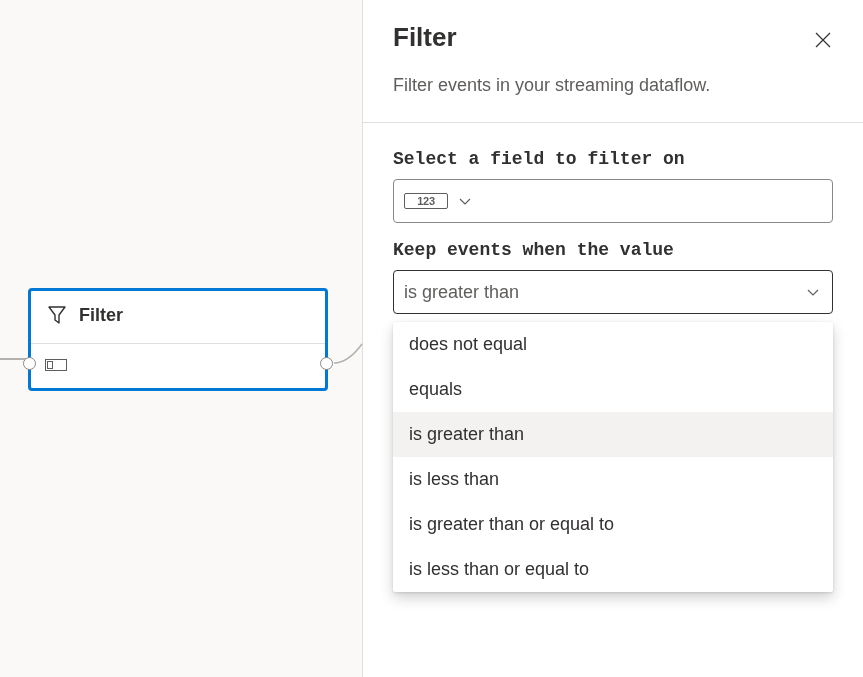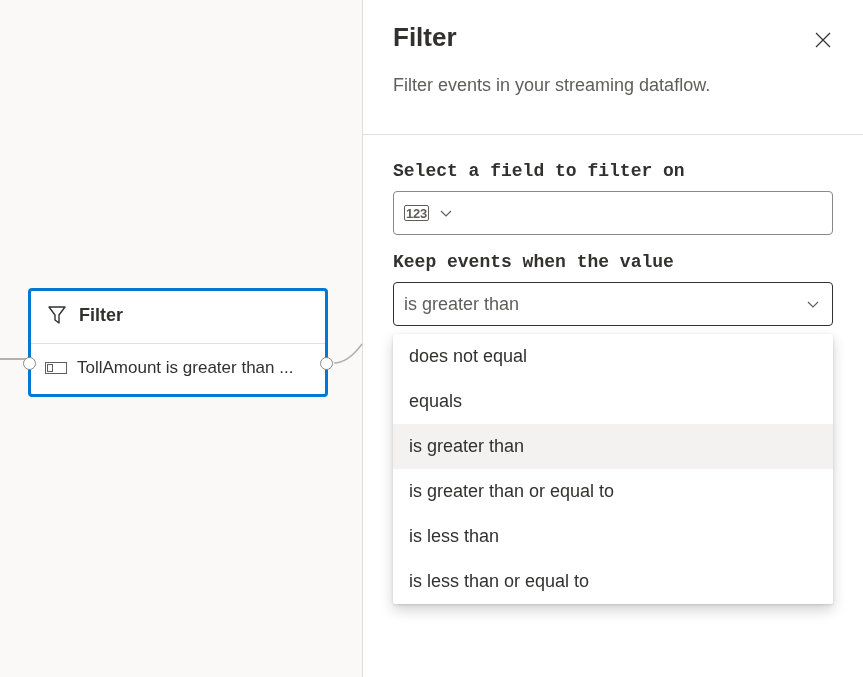--- a/index.html
+++ b/index.html
@@ -112,21 +112,21 @@
     width: 28px; height: 28px;
     background: none; border: none;
     cursor: pointer;
     color: #323130;
     display: flex; align-items: center; justify-content: center;
     padding: 0;
   }
   .panel-subtitle {
     font-size: 18px;
     color: #605e5c;
-    margin: 22px 0 12px 0;
+    margin: 22px 0 0 0;
   }
   .panel-body {
     padding: 26px 30px;
   }
   .field-label {
     font-size: 18px;
     font-weight: 600;
     margin: 0 0 10px 0;
     font-family: Liberation Mono, monospace;
   }
@@ -137,24 +137,24 @@
     border-radius: 4px;
     background: #fff;
     display: flex;
     align-items: center;
     padding: 0 12px 0 10px;
     cursor: pointer;
     font-size: 18px;
     color: #323130;
   }
   .select-box .type-badge {
-    width: 25px; height: 16px;
+    width: 44px; height: 16px;
     border: 1px solid #605e5c;
     border-radius: 2px;
-    font-size: 13px;
+    font-size: 11px;
     font-weight: 700;
     display: flex; align-items: center; justify-content: center;
     margin-right: 10px;
     color: #605e5c;
     letter-spacing: -0.3px;
   }
   .select-box .value { flex: 1; }
   .select-box .chev {
     width: 14px; height: 14px;
     display: flex; align-items: center; justify-content: center;
@@ -204,21 +204,20 @@
         <span class="node-title">Filter</span>
       </div>
       <div class="node-divider"></div>
       <div class="node-body">
         <span class="body-icon">
           <svg width="22" height="12" viewBox="0 0 22 12" fill="none">
             <rect x="0.5" y="0.5" width="21" height="11" stroke="#605e5c" stroke-width="1"></rect>
             <rect x="2.5" y="2.5" width="5" height="7" stroke="#605e5c" stroke-width="1"></rect>
           </svg>
         </span>
-        <span class="node-summary">TollAmount is greater than ...</span>
       </div>
       <div class="node-port left"></div>
       <div class="node-port right"></div>
     </div>
 
     <svg class="connector-out" viewBox="0 0 40 40">
       <path d="M6 23 Q 20 23 34 4" stroke="#b3b0ad" stroke-width="1.5" fill="none"></path>
     </svg>
   </div>
 
@@ -257,22 +256,22 @@
             <svg width="14" height="14" viewBox="0 0 14 14">
                 <path d="M2 5 L7 10 L12 5" stroke="#605e5c" stroke-width="1.2" fill="none"></path>
               </svg>
           </span>
         </div>
 
         <div class="dropdown" id="condition-dropdown">
             <div class="dropdown-item">does not equal</div>
             <div class="dropdown-item">equals</div>
             <div class="dropdown-item selected">is greater than</div>
+            <div class="dropdown-item">is less than</div>
             <div class="dropdown-item">is greater than or equal to</div>
-            <div class="dropdown-item">is less than</div>
             <div class="dropdown-item">is less than or equal to</div>
           </div>
       </div>
 
     </div>
   </div>
 
 </div>
 
 </body></html>

